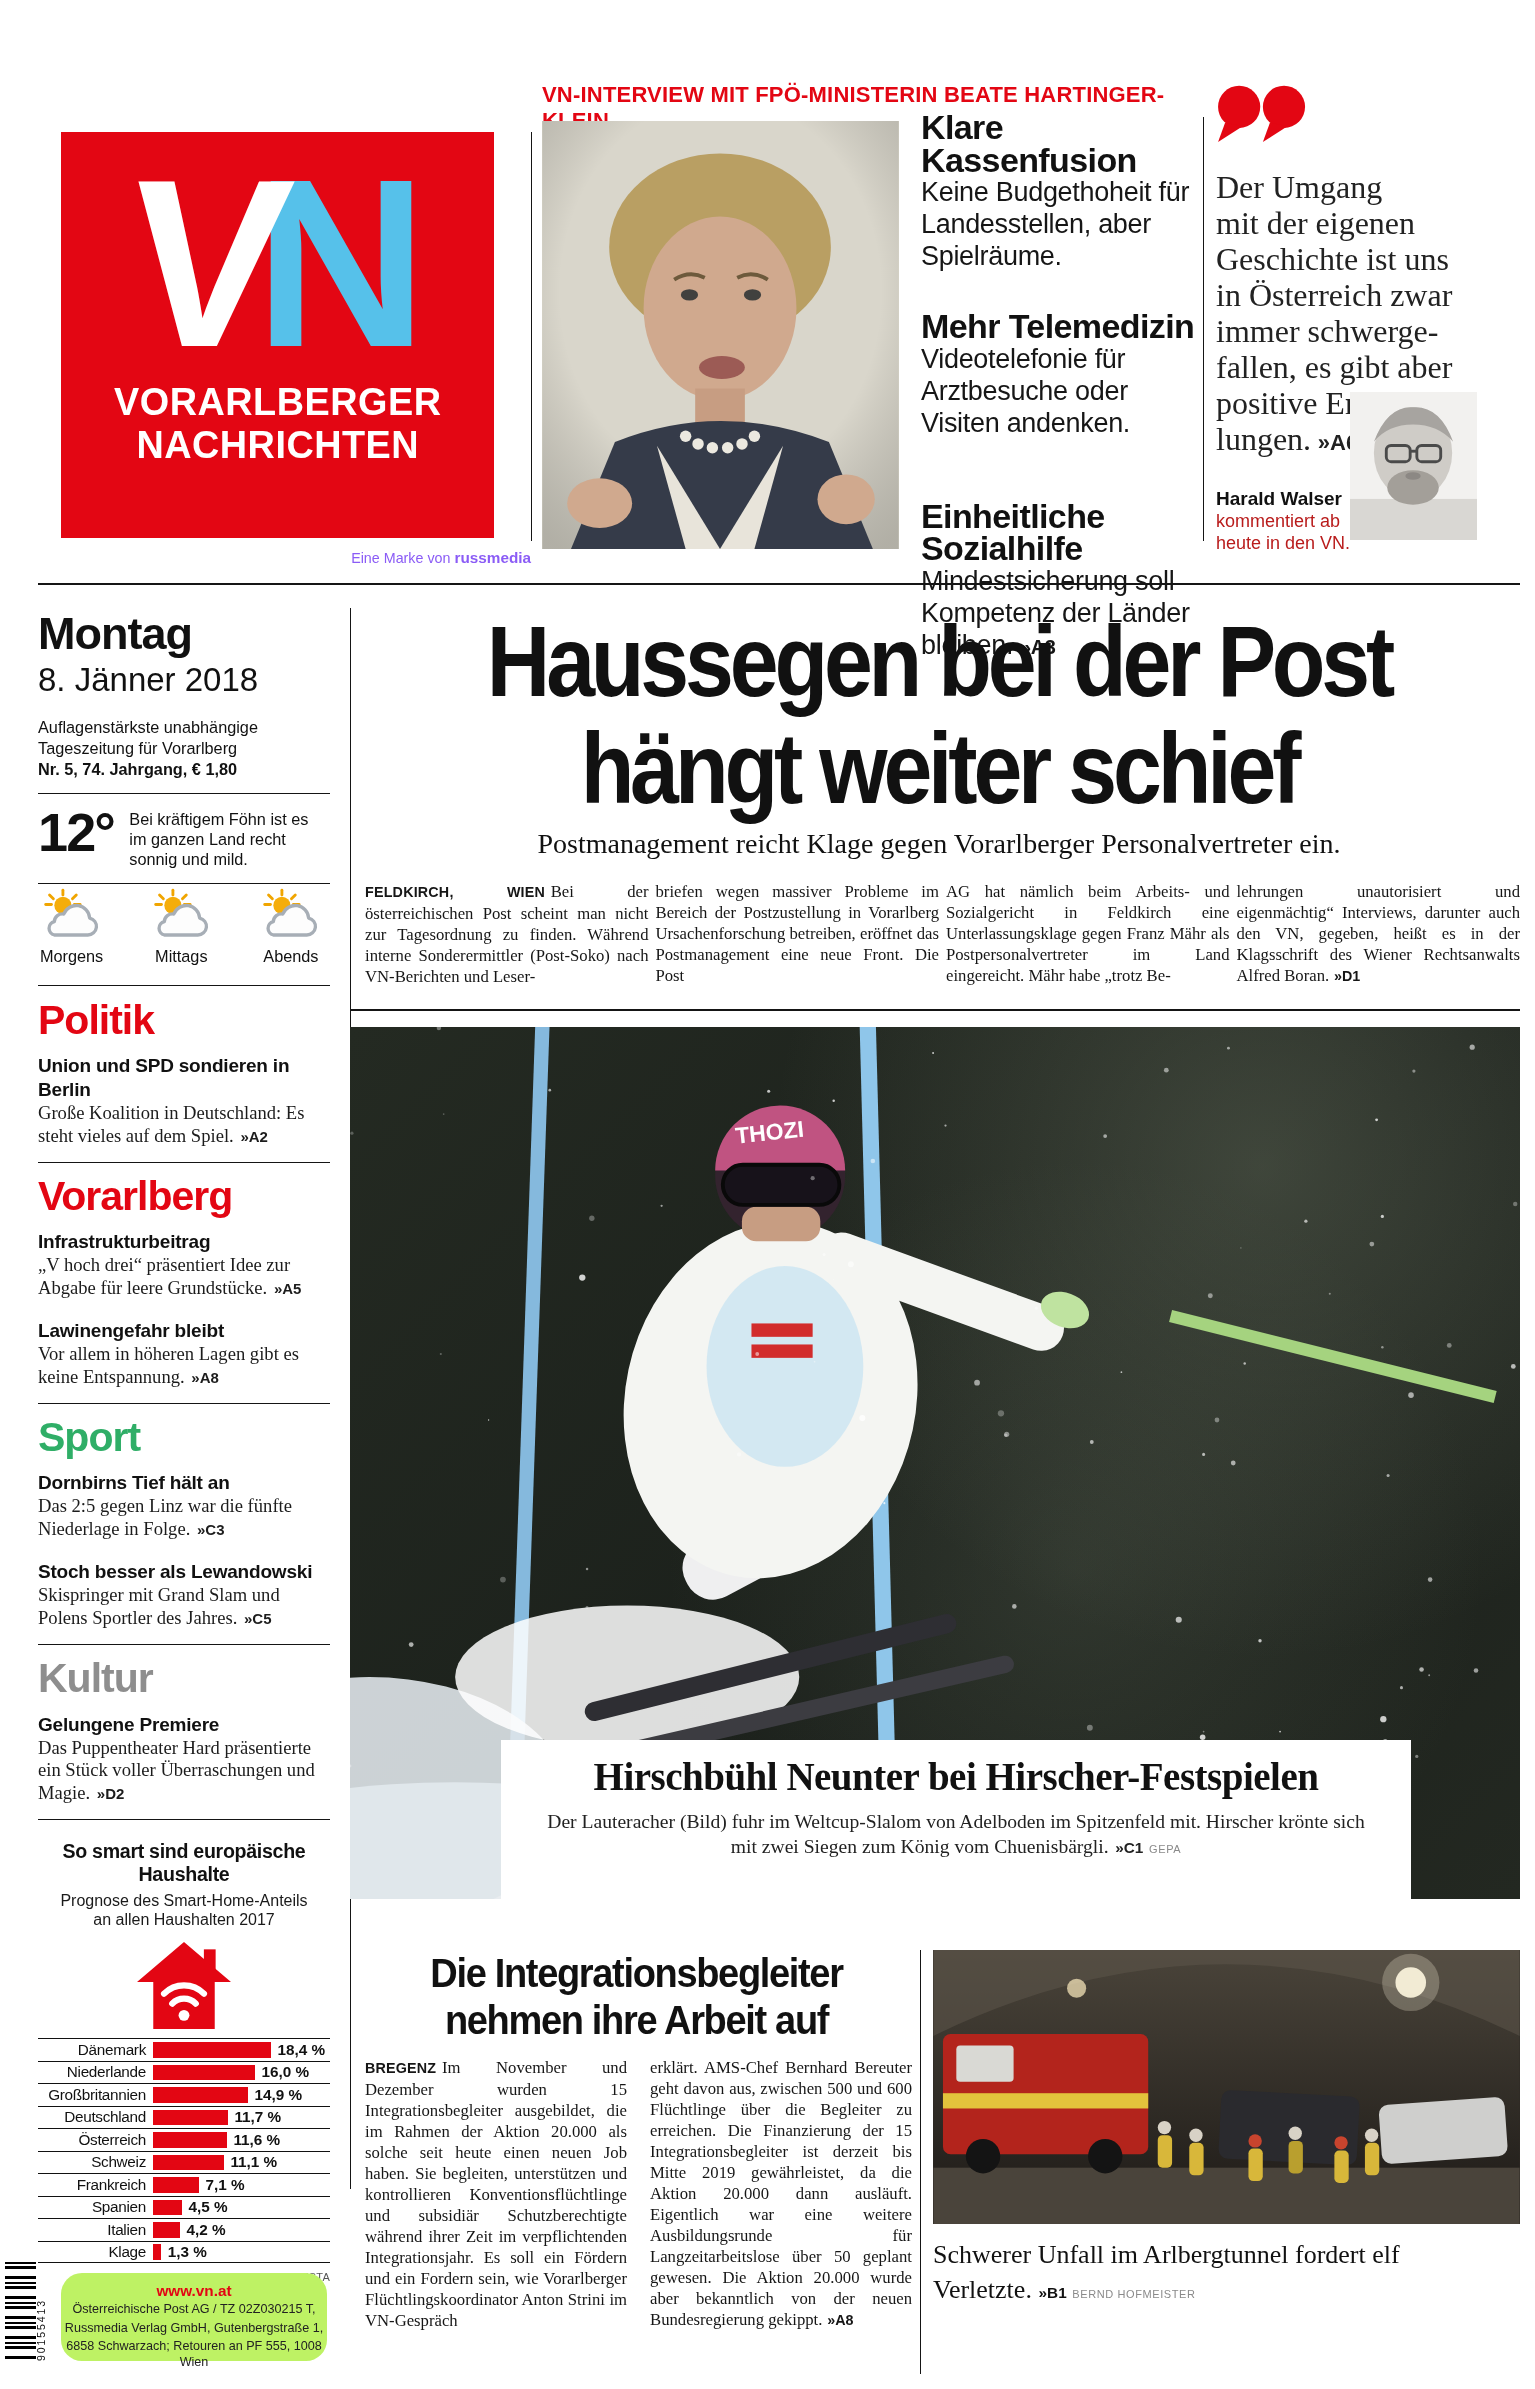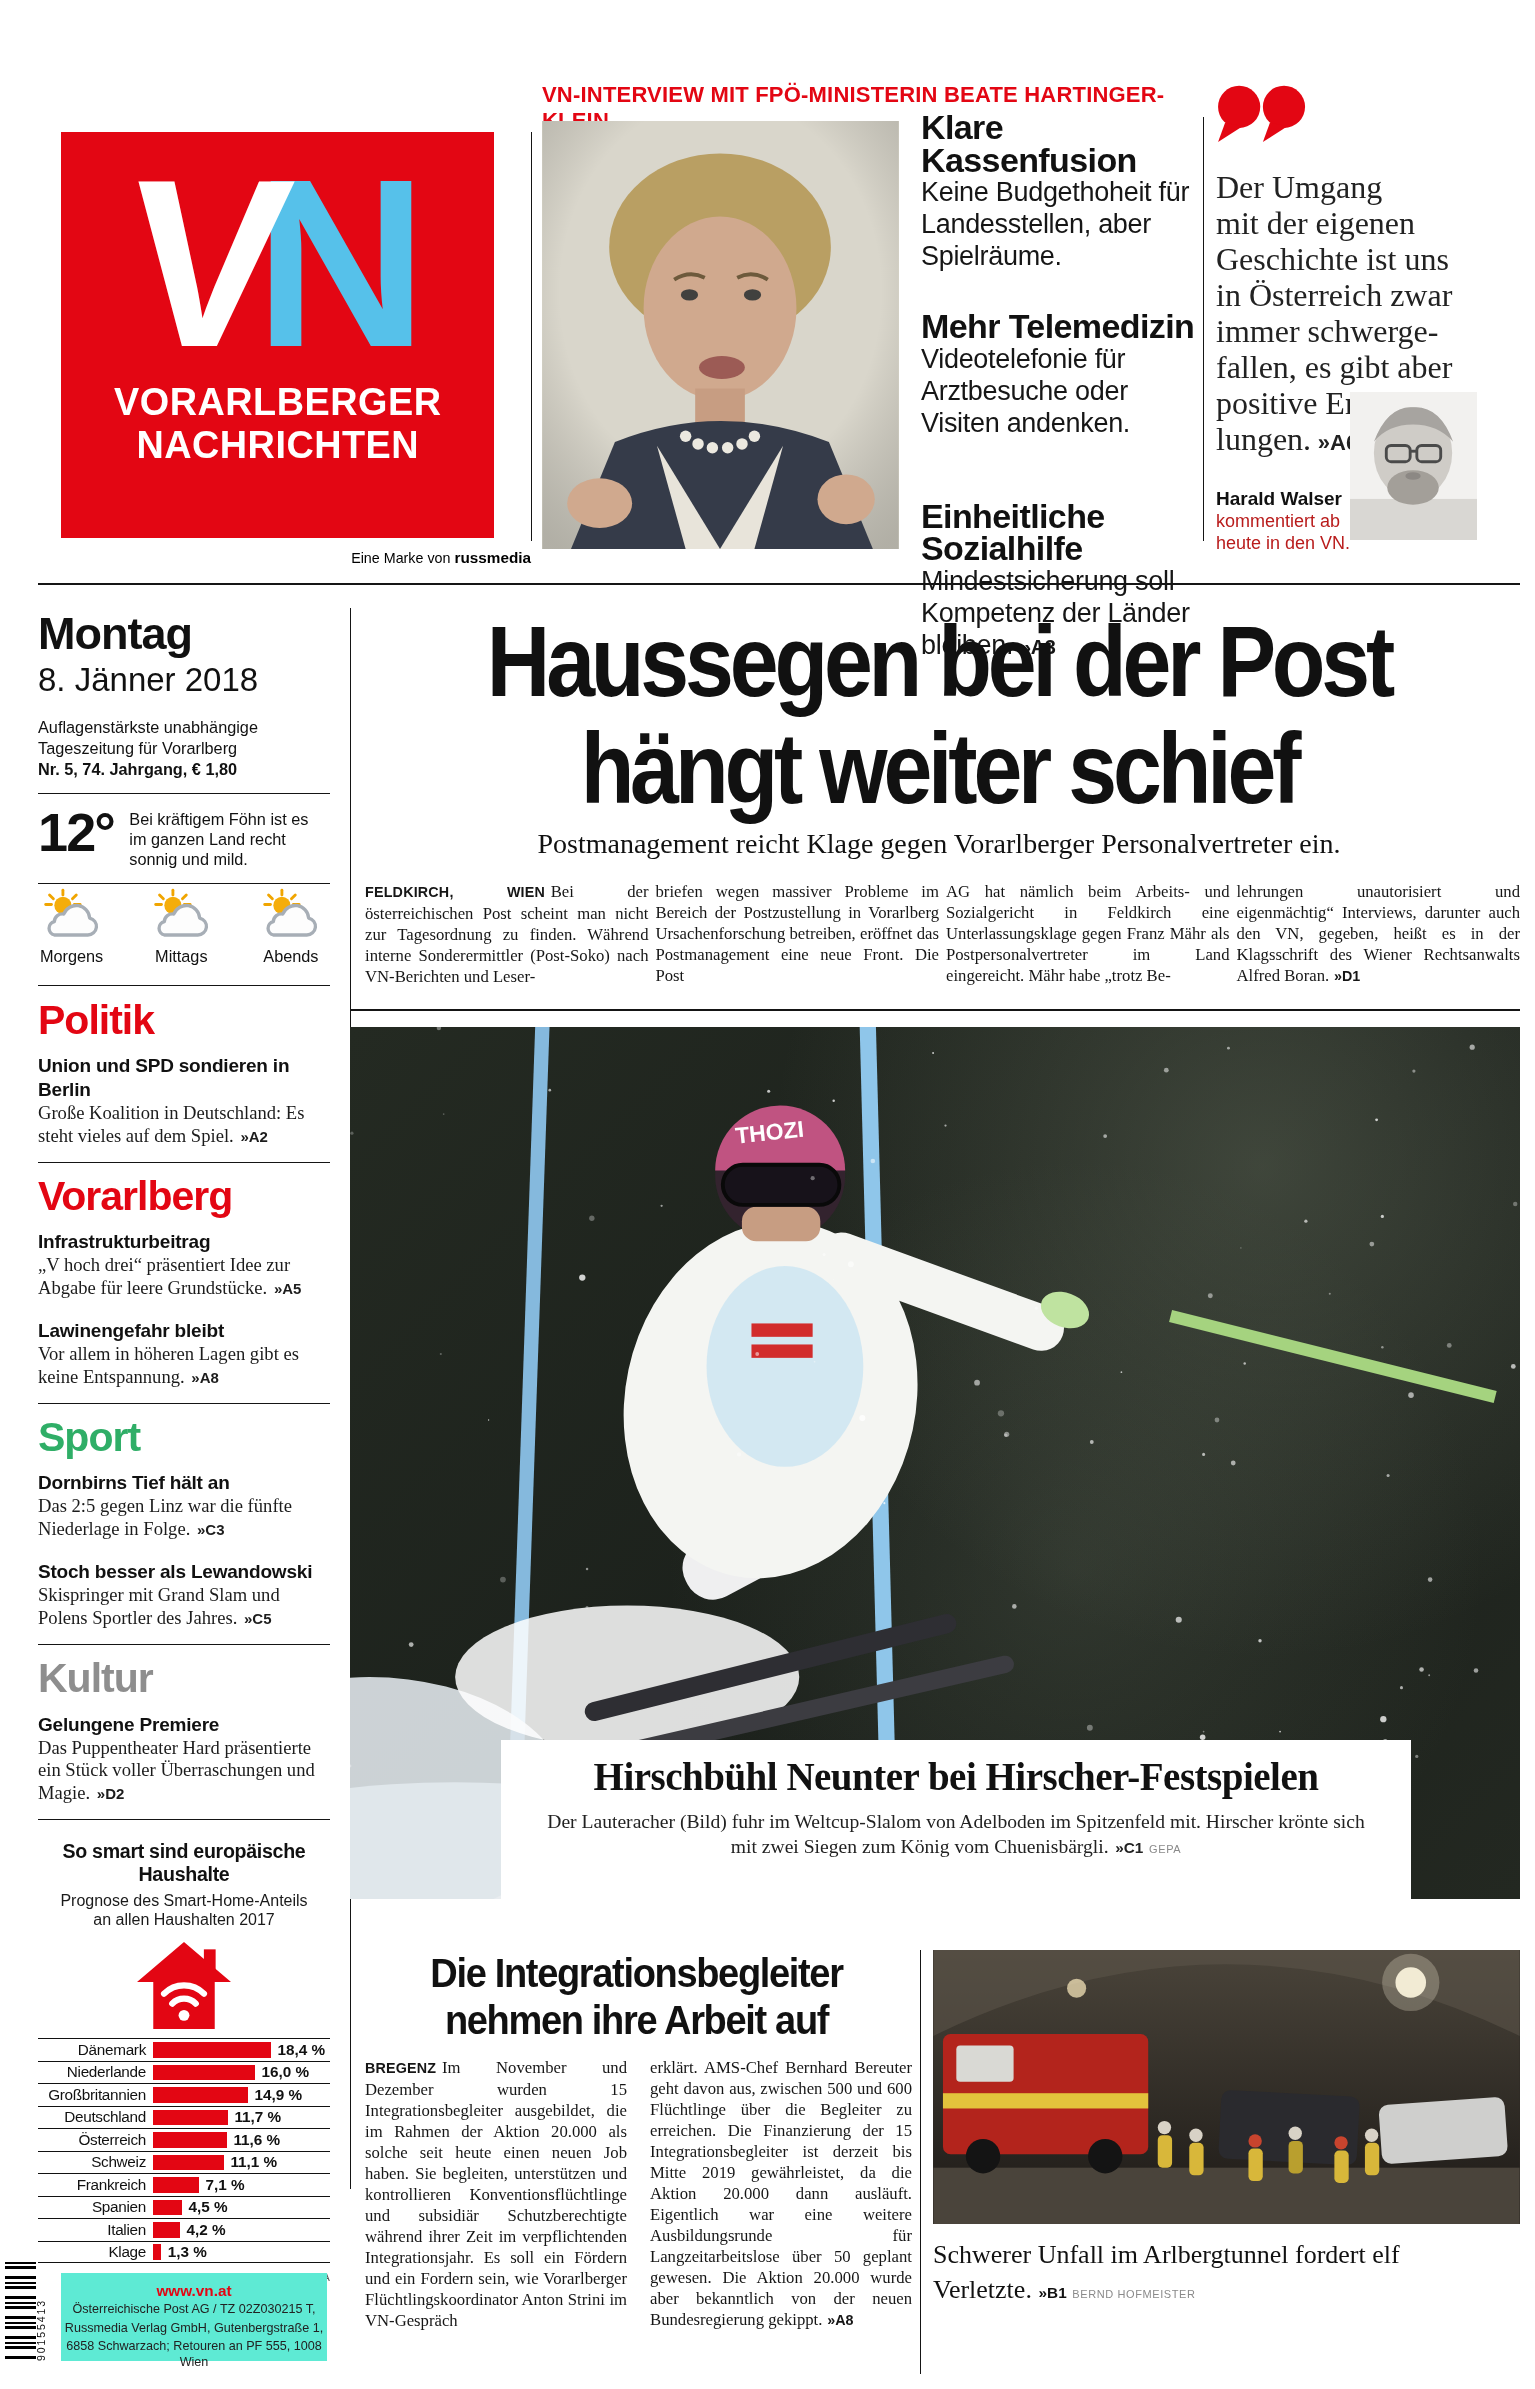--- a/index.html
+++ b/index.html
@@ -15,21 +15,21 @@
   .kicker { left: 542px; top: 82px; width: 669px; color: #e30613; font-weight: 700;
             font-size: 22px; letter-spacing: 0.2px; }
   .logo { left: 61px; top: 132px; width: 433px; height: 406px; background: #e30613;
           display: flex; flex-direction: column; align-items: center; }
   .logo-letters { display: flex; margin-top: 29px; line-height: 206px; font-weight: 700;
                   font-size: 239px; }
   .letter-v { color: #fff; transform: skewX(-6deg); }
   .letter-n { color: #56c1ea; margin-left: -32.5px; }
   .logo-name { color: #fff; font-weight: 700; font-size: 39px; line-height: 43px;
                text-align: center; margin-top: 13.4px; letter-spacing: 0.5px; transform: scaleX(.97); }
-  .brand-note { left: 61px; top: 549px; width: 470px; text-align: right; font-size: 14.3px; color: #000000; }
+  .brand-note { left: 61px; top: 549px; width: 470px; text-align: right; font-size: 14.3px; color: #8b5cf6; }
   .brand-note b { font-size: 15.3px; }
 
   .photo-frame { overflow: hidden; background: #d9d6cb; }
   .photo-hartinger { left: 542px; top: 121px; width: 357px; height: 428px; }
   .photo-walser   { left: 1350px; top: 392px; width: 127px; height: 148px; background:#f2f1ef; }
 
   .teasers { left: 921px; top: 111px; width: 283px; }
   .teaser + .teaser { margin-top: 36px; }
   .teaser:nth-child(3) { margin-top: 59px; }
   .teaser-title { font-size: 34px; font-weight: 700; letter-spacing: -0.6px; line-height: 32.5px; }
@@ -117,22 +117,22 @@
   .tunnel-cap .ref { font-size: 15.3px; text-align: right; }
 
   
   .barcode { left: 4.8px; top: 2262px; width: 44px; height: 99px; }
   .bc-stripes { position: absolute; left: 0; top: 0; width: 31px; height: 99px;
                 background: repeating-linear-gradient(180deg,
                   #000 0 1.9px, #fff 1.9px 3.8px, #000 3.8px 6.7px, #fff 6.7px 9.6px,
                   #000 9.6px 10.5px, #fff 10.5px 14.3px, #000 14.3px 17px, #fff 17px 20px); }
   .bc-digits { position: absolute; left: 30px; top: 0; height: 99px; font-size: 10.5px;
                letter-spacing: 1.9px; writing-mode: vertical-rl; transform: rotate(180deg); color: #111; }
-  .imprint { left: 61px; top: 2273px; width: 266px; height: 88px; background: #5eead4;
-             text-align: center; padding-top: 8.6px; }
+  .imprint { left: 61px; top: 2273px; width: 266px; height: 88px; background: #bef264;
+             text-align: center; padding-top: 8.6px; border-radius: 21px; }
   .imprint-url { color: #e30613; font-weight: 700; font-size: 15.3px; }
   .imprint-line { font-size: 12.6px; line-height: 16.3px; color: #222; margin-top: 1.9px; }
   .imprint-line:first-of-type { margin-top: 4.8px; }
 </style>
 </head>
 <body>
 
 <div class="page">
 
   <div class="abs kicker">VN-INTERVIEW MIT FPÖ-MINISTERIN BEATE HARTINGER-KLEIN</div>

